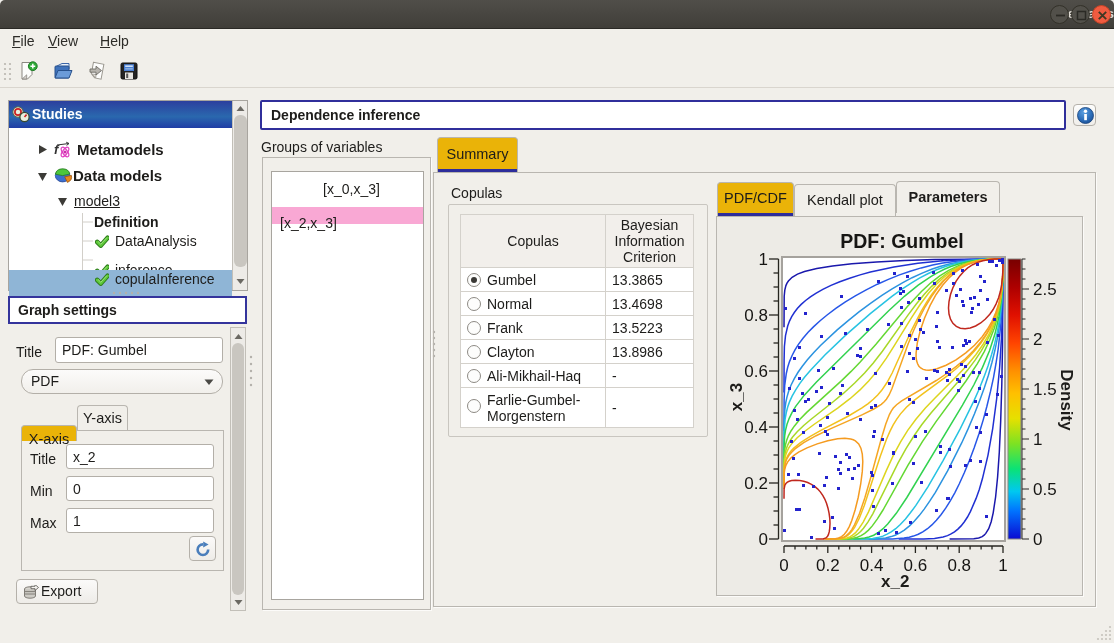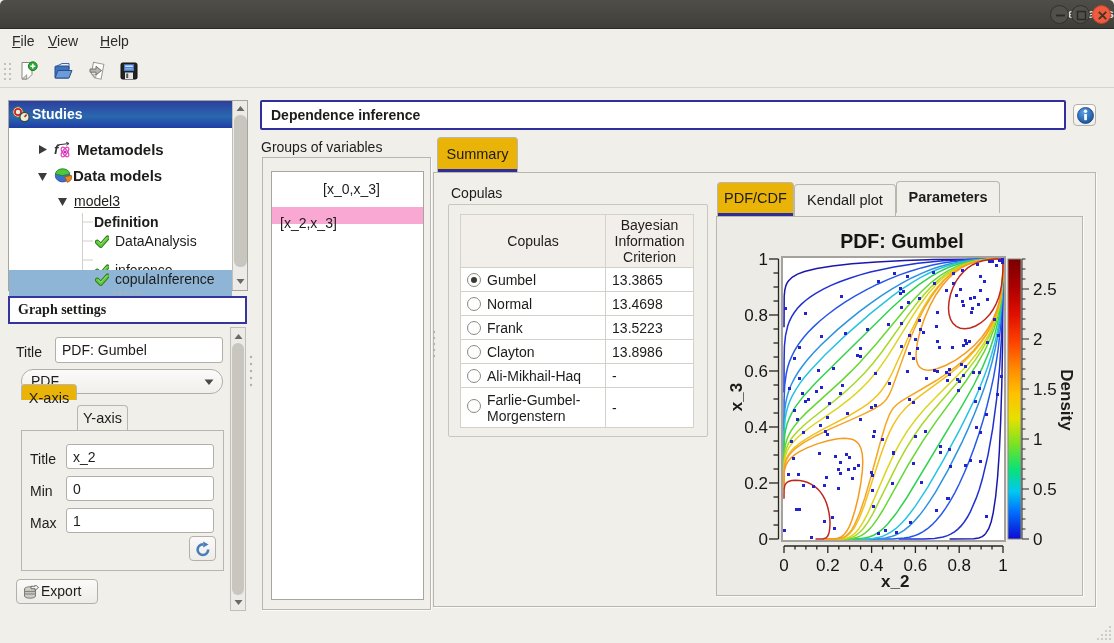--- a/index.html
+++ b/index.html
@@ -16,21 +16,21 @@
 #menubar { left:0; top:29px; width:966px; height:26px; background:#f1efea; }
 .menuitem { position:absolute; top:4px; font-size:14px; color:#2d2c28; }
 .menuitem u { text-decoration-thickness:1px; }
 
 #toolbar { left:0; top:55px; width:1114px; height:33px; background:#f1efea; border-bottom:1px solid #d9d5ce; }
 
 #treepanel { left:8px; top:100px; width:240px; height:191px; background:#fff; border:1px solid #a8a59f; }
 #studieshdr { left:0px; top:0px; width:223px; height:27px; background:linear-gradient(#2c3f9e 0%,#2a68ae 58%,#1f3da5 100%); color:#fff; font-weight:bold; font-size:14px; line-height:27px; }
 .treerow { position:absolute; left:0; width:223px; }
 
-#gshdr { left:8px; top:296px; width:239px; height:28px; background:#fff; border:2px solid #34349c; font-weight:bold; line-height:24px; padding-left:8px;font-family:Liberation Serif, serif; }
+#gshdr { left:8px; top:296px; width:239px; height:28px; background:#fff; border:2px solid #34349c; font-weight:bold; line-height:24px; padding-left:8px; }
 .inputbox { position:absolute; background:#fff; border:1px solid #b3afa8; border-radius:3px; padding:4px 6px; font-size:14px; }
 .label13 { position:absolute; font-size:14px; }
 
 #depfield { left:260px; top:100px; width:806px; height:30px; background:#fff; border:2px solid #302f9b; border-radius:2px; font-weight:bold; font-size:14px; line-height:26px; padding-left:9px; }
 #infobtn { left:1073px; top:104px; width:23px; height:22px; background:linear-gradient(#fdfdfc,#f0eeea); border:1px solid #b5b1aa; border-radius:4px; }
 #groupsframe { left:262px; top:157px; width:169px; height:453px; border:1px solid #b9b6b0; box-shadow:1px 1px 0 #fcfbf9; }
 #groupslist { left:271px; top:171px; width:153px; height:429px; background:#fff; border:1px solid #a8a59f; }
 .tab { position:absolute; background:#f1efea; border:1px solid #b9b6b0; border-bottom:none; border-radius:4px 4px 0 0; text-align:center; font-size:14.5px; }
 .tabsel { background:#eab308; }
 .tabblue { position:absolute; left:0; bottom:0; width:100%; height:3px; background:#2d2d9b; }
@@ -211,21 +211,21 @@
   </svg>
 
 <div id="gshdr" class="abs">Graph settings</div>
 <div class="label13" style="left:16px;top:344px;">Title</div>
 <div class="inputbox" style="left:55px;top:337px;width:168px;height:26px;">PDF: Gumbel</div>
 <div class="abs" style="left:21px;top:369px;width:202px;height:25px;background:linear-gradient(#fcfbfa,#f1efeb);border:1px solid #b3afa8;border-radius:12px;line-height:23px;padding-left:9px;">PDF
   <svg class="abs" style="right:8px;top:9px;" width="10" height="7">
       <path d="M0.5 0.5 L9.5 0.5 L5 6 Z" fill="#4a4945"></path>
     </svg>
 </div>
-<div class="tab tabsel" style="left:21px;top:384px;width:56px;height:16px;line-height:27px;z-index:2;">X-axis</div>
+<div class="tab tabsel" style="left:21px;top:425px;width:56px;height:16px;line-height:27px;z-index:2;">X-axis</div>
 <div class="tab" style="left:77px;top:405px;width:51px;height:26px;line-height:25px;">Y-axis</div>
 <div class="abs" style="left:21px;top:430px;width:203px;height:141px;border:1px solid #b9b6b0;background:#f1efea;"></div>
 <div class="label13" style="left:30px;top:451px;">Title</div>
 <div class="inputbox" style="left:66px;top:444px;width:148px;height:25px;">x_2</div>
 <div class="label13" style="left:30px;top:483px;">Min</div>
 <div class="inputbox" style="left:66px;top:476px;width:148px;height:25px;">0</div>
 <div class="label13" style="left:30px;top:515px;">Max</div>
 <div class="inputbox" style="left:66px;top:508px;width:148px;height:25px;">1</div>
 <div class="abs" style="left:189px;top:536px;width:27px;height:25px;background:linear-gradient(#fbfaf9,#eeece8);border:1px solid #b5b1aa;border-radius:4px;">
   <svg class="abs" style="left:5px;top:4px;" width="16" height="16">

